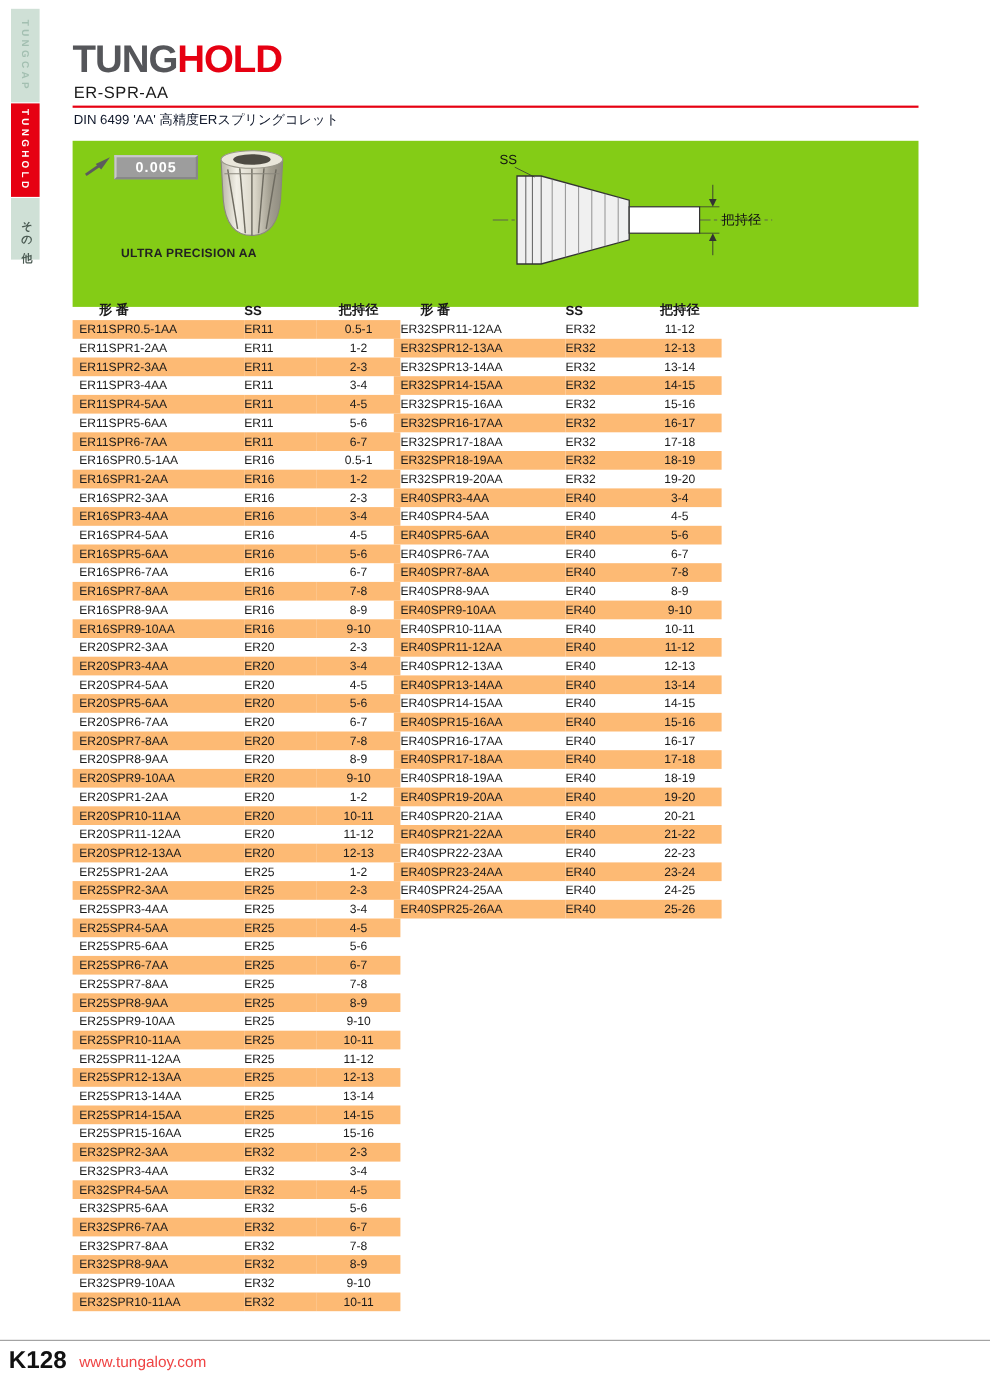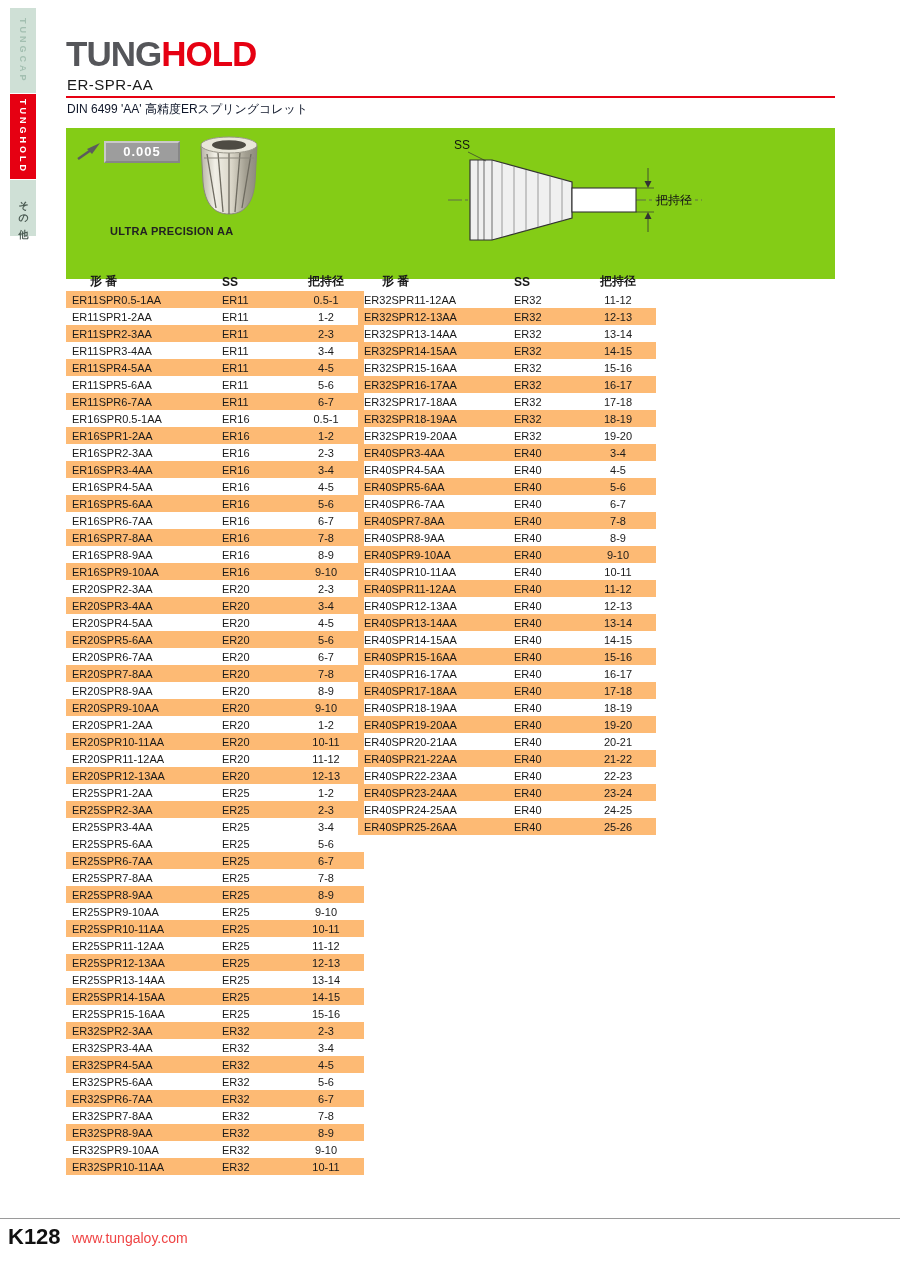--- a/index.html
+++ b/index.html
@@ -325,20 +325,25 @@
           <td class="col-ss">ER25</td>
           <td class="col-grip">2-3</td>
         </tr>
 
         <tr>
           <td class="col-model">ER25SPR3-4AA</td>
           <td class="col-ss">ER25</td>
           <td class="col-grip">3-4</td>
         </tr>
 
+        <tr class="shaded">
+          <td class="col-model">ER25SPR4-5AA</td>
+          <td class="col-ss">ER25</td>
+          <td class="col-grip">4-5</td>
+        </tr>
 
         <tr>
           <td class="col-model">ER25SPR5-6AA</td>
           <td class="col-ss">ER25</td>
           <td class="col-grip">5-6</td>
         </tr>
 
         <tr class="shaded">
           <td class="col-model">ER25SPR6-7AA</td>
           <td class="col-ss">ER25</td>

